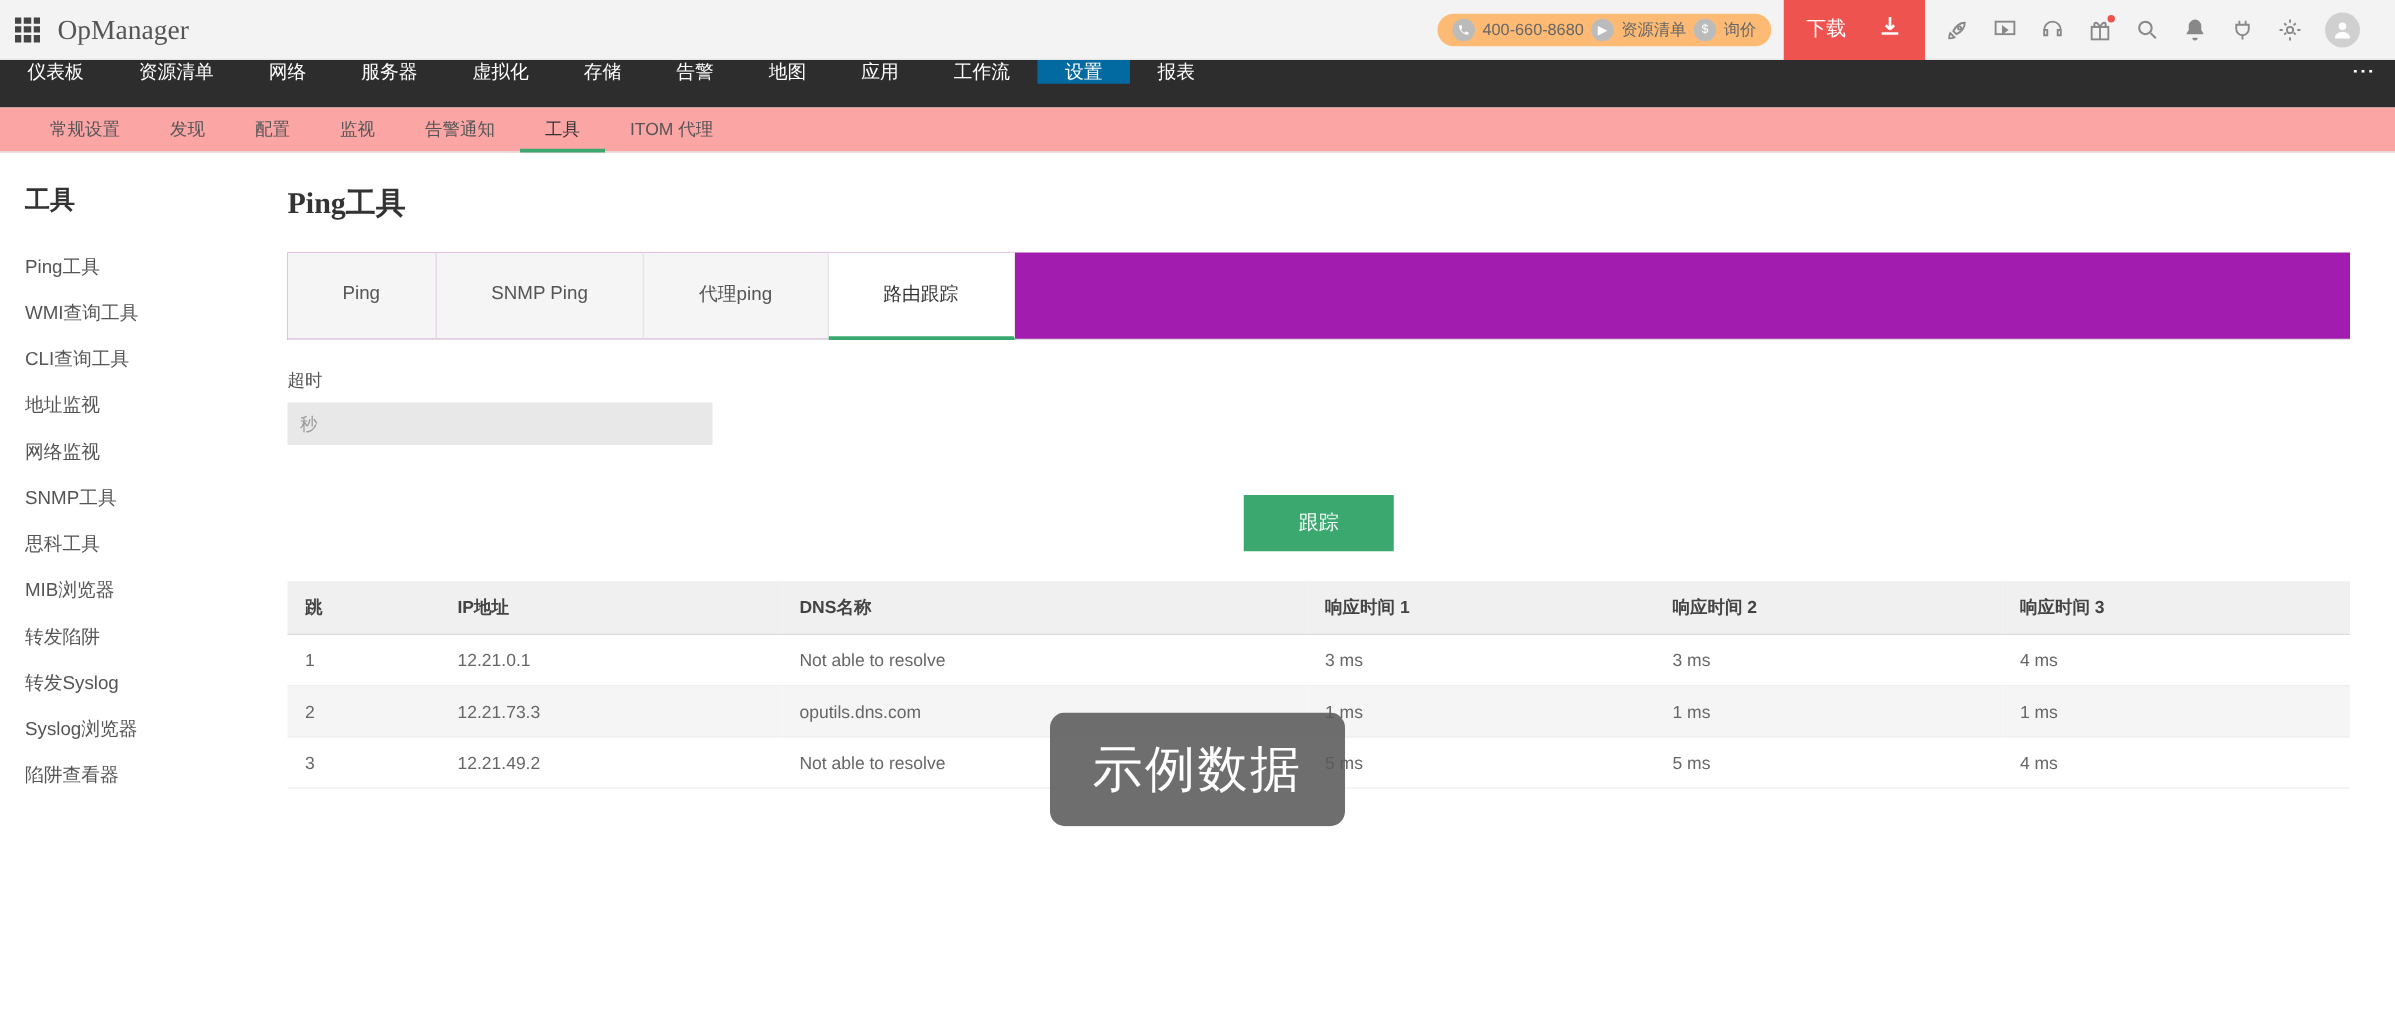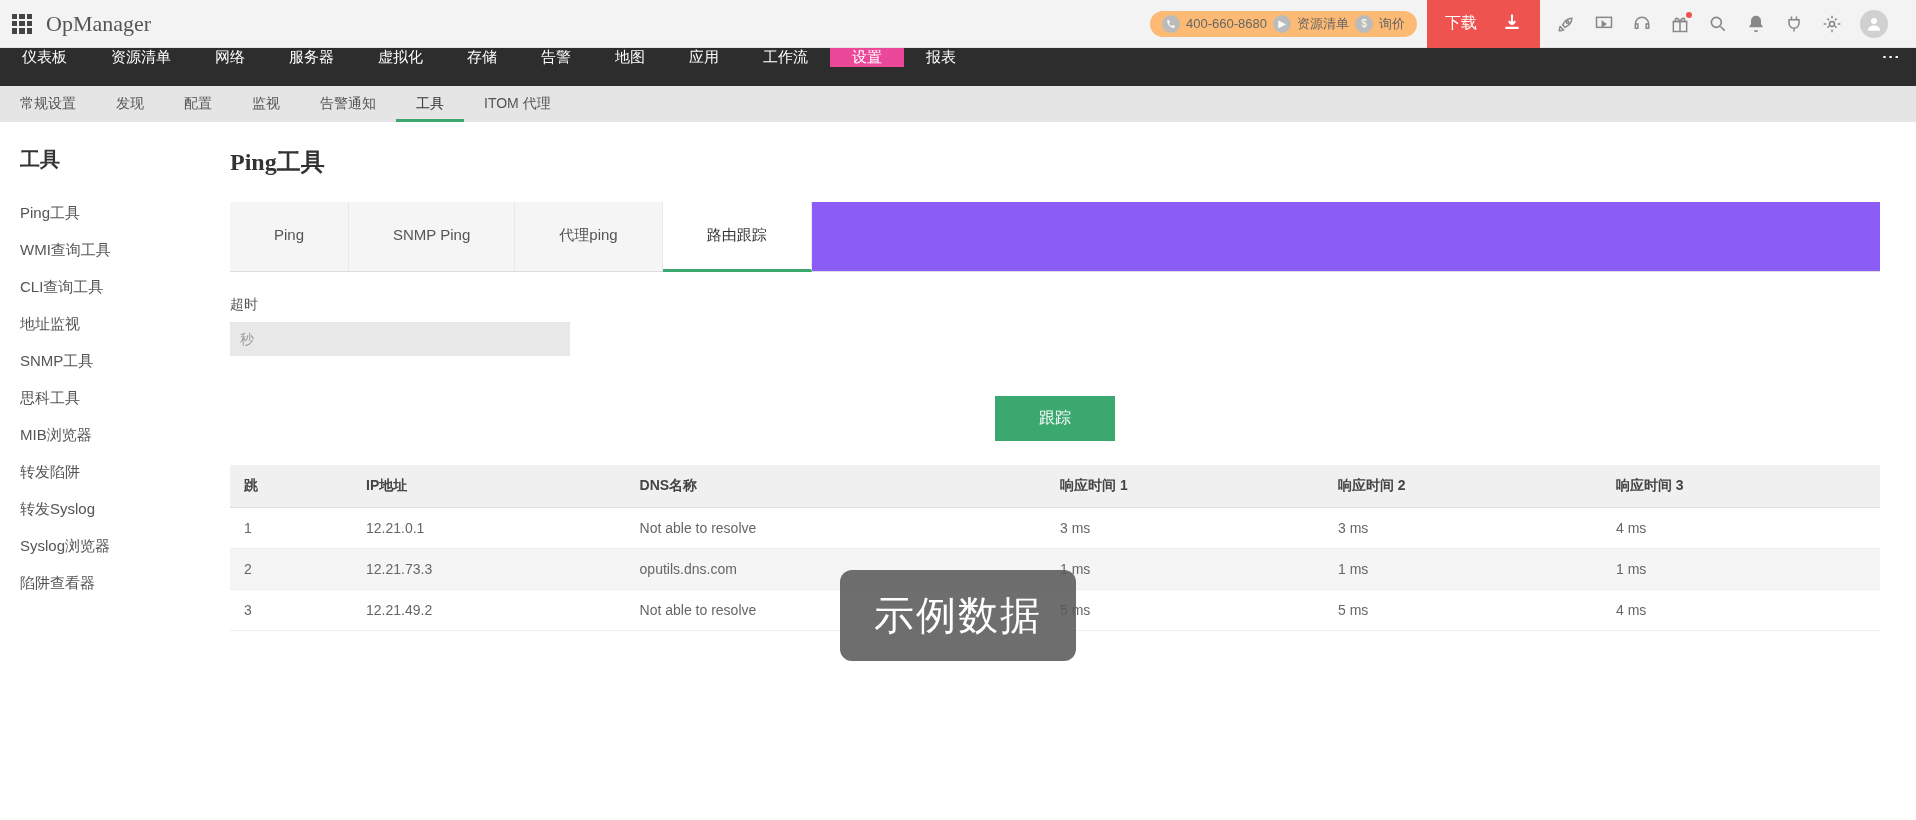--- a/index.html
+++ b/index.html
@@ -13,38 +13,38 @@
 .top-info { display: flex; align-items: center; gap: 6px; background: #fdba74; border-radius: 16px; padding: 4px 12px; color: #666; font-size: 13px; margin-right: 10px; }
 .top-info .circ { width: 18px; height: 18px; border-radius: 50%; background: #bbb; display: inline-flex; align-items: center; justify-content: center; font-size: 10px; color: #fff; }
 .download-btn { background: #ef5350; color: #fff; height: 48px; display: flex; align-items: center; padding: 0 18px; font-size: 16px; gap: 25px; cursor: pointer; }
 .top-icons { display: flex; align-items: center; gap: 18px; padding: 0 16px; }
 .top-ico { width: 20px; height: 20px; color: #888; cursor: pointer; display: flex; align-items: center; justify-content: center; }
 .top-ico svg { width: 100%; height: 100%; }
 .avatar { width: 28px; height: 28px; border-radius: 50%; background: #d0d0d0; display: flex; align-items: center; justify-content: center; color: #fff; }
 
 .main-nav { background: #2d2d2d; height: 38px; display: flex; align-items: flex-start; }
 .main-nav-item { color: #fff; padding: 0 22px; display: flex; align-items: center; font-size: 15px; cursor: pointer; }
-.main-nav-item.active { background: #ec4899; }
+.main-nav-item.active { background: #0369a1; }
 .main-nav-spacer { flex: 1; }
 .main-nav-more { color: #fff; padding: 0 14px; display: flex; align-items: center; cursor: pointer; font-size: 18px; letter-spacing: 2px; writing-mode: vertical-rl; }
 
-.sub-nav { background: #e5e5e5; height: 36px; display: flex; align-items: stretch; border-bottom: 1px solid #e5e5e5; padding-left: 0; }
+.sub-nav { background: #fca5a5; height: 36px; display: flex; align-items: stretch; border-bottom: 1px solid #e5e5e5; padding-left: 20px; }
 .sub-nav-item { padding: 0 20px; display: flex; align-items: center; font-size: 14px; color: #555; cursor: pointer; position: relative; }
 .sub-nav-item.active { color: #333; font-weight: 500; }
 .sub-nav-item.active::after { content: ""; position: absolute; left: 0; right: 0; bottom: -1px; height: 3px; background: #3aa86f; }
 
 .body-wrap { display: flex; }
 .sidebar { width: 230px; padding: 24px 20px; }
 .sidebar-title { font-size: 20px; font-weight: 600; color: #333; margin-bottom: 22px; }
 .sidebar-item { padding: 9px 0; color: #555; font-size: 15px; cursor: pointer; }
 
 .content { flex: 1; padding: 24px 36px 24px 0; }
 .page-title { font-size: 24px; font-weight: 600; color: #333; margin-bottom: 24px; font-family: Georgia, "PingFang SC", serif; }
 
-.tabs { display: flex; border-bottom: 1px solid #ddd; margin-bottom: 24px; background: #8b5cf6; }
+.tabs { display: flex; border-bottom: 1px solid #ddd; margin-bottom: 24px; background: #a21caf; }
 .tab { padding: 24px 44px; font-size: 15px; color: #555; cursor: pointer; background: #f5f5f5; border-right: 1px solid #e8e8e8; position: relative; }
 .tab.active { background: #fff; color: #333; font-weight: 500; border-bottom: 3px solid #3aa86f; margin-bottom: -1px; }
 
 .form-row { margin-bottom: 30px; }
 .form-label { font-size: 14px; color: #555; margin-bottom: 8px; display: block; }
 .form-input { width: 340px; height: 34px; background: #e8e8e8; border: none; padding: 0 10px; font-size: 14px; color: #555; }
 .form-input::placeholder { color: #999; }
 
 .action-row { text-align: center; margin: 40px 0 24px; }
 .action-btn { background: #3aa86f; color: #fff; border: none; padding: 12px 44px; font-size: 16px; cursor: pointer; }
@@ -164,20 +164,21 @@
   </div>
 
 <div class="body-wrap">
   <div class="sidebar">
     <div class="sidebar-title">工具</div>
     <div id="sidebar-items">
         <div class="sidebar-item">Ping工具</div>
         <div class="sidebar-item">WMI查询工具</div>
         <div class="sidebar-item">CLI查询工具</div>
         <div class="sidebar-item">地址监视</div>
+        <div class="sidebar-item">网络监视</div>
         <div class="sidebar-item">SNMP工具</div>
         <div class="sidebar-item">思科工具</div>
         <div class="sidebar-item">MIB浏览器</div>
         <div class="sidebar-item">转发陷阱</div>
         <div class="sidebar-item">转发Syslog</div>
         <div class="sidebar-item">Syslog浏览器</div>
         <div class="sidebar-item">陷阱查看器</div>
       </div>
   </div>
 

